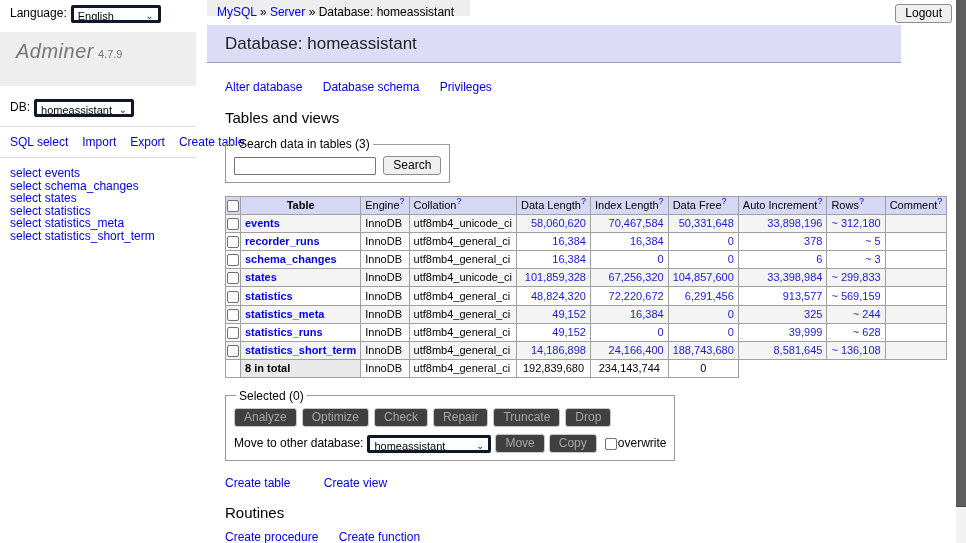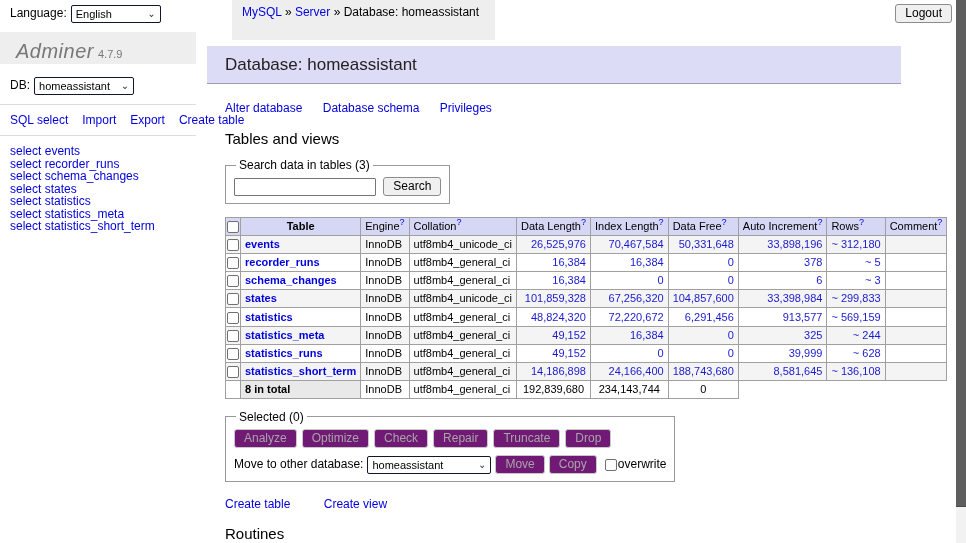--- a/index.html
+++ b/index.html
@@ -9,43 +9,43 @@
   
   #sidebar { position:absolute; left:0; top:0; width:196px; }
   #main { position:absolute; left:207px; top:0; width:694px; }
   #logout-wrap { position:absolute; top:4px; right:14px; }
   #scrollbar { position:absolute; right:0; top:0; width:10px; height:543px; background:#f2f2f2; }
   #scrollbar .thumb { position:absolute; top:0; left:0; width:10px; height:507px; background:#5e5e5e; border-bottom:1px solid #4a4a4a; }
 
   
   .btn { display:inline-block; font-family:"Liberation Sans",sans-serif; font-size:12px; color:#000;
          background:#f0f0f0; border:1px solid #8d8d8d; border-radius:3px; padding:1px 9px 2px; cursor:pointer; }
-  .btn.disabled { color:#a6a6a6; border-color:#c8c8c8; background:#701a75; cursor:default; }
-  .selectbox { display:inline-block; position:relative; background:#fff; border:1px solid #0f172a; border-radius:2px;
+  .btn.disabled { color:#a6a6a6; border-color:#c8c8c8; background:#404040; cursor:default; }
+  .selectbox { display:inline-block; position:relative; background:#fff; border:3px solid #0f172a; border-radius:2px;
                height:18px; line-height:16px; padding:0 18px 0 4px; font-size:11px; vertical-align:middle; cursor:pointer; white-space:nowrap; overflow:hidden; }
   .selectbox .arrow { position:absolute; right:4px; top:0; font-size:10px; color:#333; line-height:16px; }
   .textinput { display:inline-block; background:#fff; border:1px solid #767676; border-radius:1px; height:18px; width:142px; vertical-align:middle; }
   .checkbox { display:inline-block; width:12px; height:12px; background:#fff; border:1px solid #707070; border-radius:2px; vertical-align:middle; cursor:pointer; }
 
   
   .lang-row { padding:5px 0 0 10px; }
   .lang-row .selectbox { width:90px; margin-left:4px; }
-  #logo-bar { margin-top:9px; background:#eee; height:32px; padding:8px 0 0 16px; }
+  #logo-bar { margin-top:9px; background:#eee; height:54px; padding:8px 0 0 16px; }
   #logo-bar .adminer { font-style:italic; color:#777; font-size:20px; letter-spacing:0.5px; }
   #logo-bar .ver { color:#777; font-size:11px; margin-left:4px; }
   .db-row { padding:13px 0 0 10px; }
   .db-row .selectbox { width:100px; margin-left:4px; }
   .side-sep { border:none; border-top:1px solid #ddd; margin:9px 0 0 0; width:196px; }
   #side-actions { padding:8px 0 8px 10px; line-height:14px; width:190px; }
   #side-actions a { margin-right:14px; white-space:nowrap; }
   #side-tables { padding:9px 0 0 10px; }
   #side-tables .titem { line-height:12.5px; white-space:nowrap; }
 
   
-  #breadcrumb { display:inline-block; background:#eee; height:40px; line-height:24px; padding:0 16px 0 10px;margin-left:25px; }
+  #breadcrumb { display:inline-block; background:#eee; height:16px; line-height:24px; padding:0 16px 0 10px; }
   #title-bar { margin-top:6px; background:#dcdcf7; border-bottom:1px solid #9d9dba; height:38px; line-height:37px; padding-left:18px; font-size:17px; color:#222; }
 
   #content { padding-left:18px; }
   .links-row { margin-top:17px; }
   .links-row a { margin-right:17px; }
   h3.sect { font-size:15px; font-weight:400; color:#000; margin-top:15px; }
 
   fieldset { border:1px solid #999; padding:5px 8px 7px; margin-top:11px; display:inline-block; }
   legend { font-size:12px; padding:0 3px; margin-left:2px; }
   #search-fieldset .btn { margin-left:4px; }
@@ -81,21 +81,20 @@
     <span class="adminer">Adminer</span><span class="ver">4.7.9</span>
   </div>
   <div class="db-row">
     <span>DB:</span><span class="selectbox"><span>homeassistant</span><span class="arrow">⌄</span></span>
   </div>
   <hr class="side-sep">
   <div id="side-actions"><a>SQL select</a><a>Import</a><a>Export</a><a>Create table</a></div>
   <hr class="side-sep" style="margin-top:0">
   <div id="side-tables">
       <div class="titem"><a>select</a> <a>events</a></div>
-      <div class="titem"><a>select</a> <a>recorder_runs</a></div>
       <div class="titem"><a>select</a> <a>schema_changes</a></div>
       <div class="titem"><a>select</a> <a>states</a></div>
       <div class="titem"><a>select</a> <a>statistics</a></div>
       <div class="titem"><a>select</a> <a>statistics_meta</a></div>
       <div class="titem"><a>select</a> <a>statistics_short_term</a></div>
     </div>
 </div>
 
 <div id="logout-wrap"><span class="btn">Logout</span></div>
 <div id="scrollbar">
@@ -154,21 +153,21 @@
             <th>Rows<sup><a>?</a></sup></th>
             <th>Comment<sup><a>?</a></sup></th>
           </tr>
         </thead>
       <tbody id="tbody-rows">
           <tr class="shaded">
             <td class="cb"><span class="checkbox"></span></td>
             <th><a class="tname">events</a></th>
             <td>InnoDB</td>
             <td>utf8mb4_unicode_ci</td>
-            <td class="num">26,525,976</td>
+            <td class="num">58,060,620</td>
             <td class="num">70,467,584</td>
             <td class="num">50,331,648</td>
             <td class="num">33,898,196</td>
             <td class="num">~ 312,180</td>
             <td></td>
           </tr>
           <tr>
             <td class="cb"><span class="checkbox"></span></td>
             <th><a class="tname">recorder_runs</a></th>
             <td>InnoDB</td>

